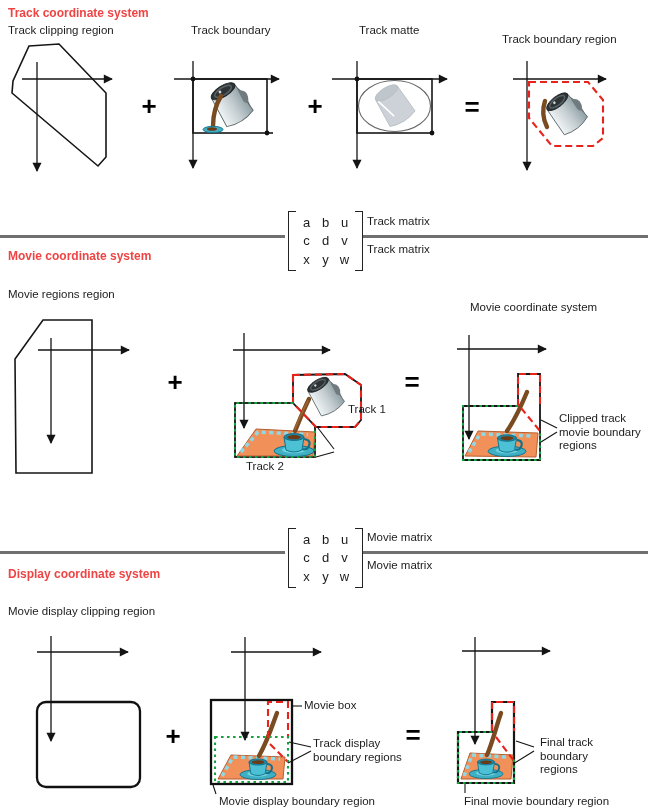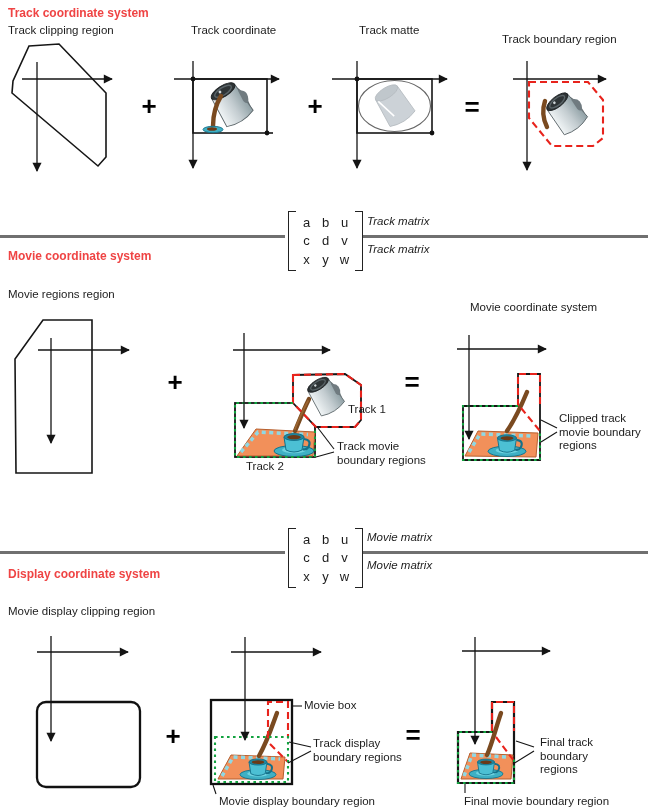--- a/index.html
+++ b/index.html
@@ -17,21 +17,21 @@
   .lbl{position:absolute;z-index:3;font-size:11.5px;line-height:1.18;color:var(--ink);}
   .hdg{position:absolute;z-index:3;font-size:12px;font-weight:bold;color:#ef4444;}
   .op{position:absolute;z-index:3;font-size:26px;font-weight:700;width:28px;text-align:center;color:#000;}
   .rule{position:absolute;z-index:2;height:3.2px;background:var(--rule-gray);}
   .matrix{position:absolute;z-index:3;display:flex;background:#fff;}
   .bracket{width:7px;border:1.7px solid #222;}
   .bracket.left{border-right:none;}
   .bracket.right{border-left:none;}
   .mgrid{display:grid;grid-template-columns:repeat(3,19px);grid-auto-rows:18.5px;
          align-items:center;text-align:center;font-size:13px;padding:2px 1px;}
-  .mlabel{position:absolute;z-index:3;font-size:11.5px;color:var(--ink);font-style:italic;}
+  .mlabel{position:absolute;z-index:3;font-size:11.5px;color:var(--ink);}
   
   .ax{stroke:#141414;stroke-width:1.3;fill:none;}
   .shape{stroke:#161616;stroke-width:1.6;fill:none;}
   .shapeW{stroke:#161616;stroke-width:1.8;fill:#fff;}
   .thick{stroke:#111;stroke-width:2.3;fill:none;}
   .redDash{stroke:var(--red-dash);stroke-width:2.1;fill:none;stroke-dasharray:7 4;}
   .greenDot{stroke:var(--green-dot);stroke-width:2.1;fill:none;stroke-dasharray:2.6 3.4;}
   .ptr{stroke:#141414;stroke-width:1.1;fill:none;}
   .mat{fill:var(--mat-orange);stroke:#b65f2e;stroke-width:1;}
   .sprock{stroke:#8fd8e4;stroke-width:3.5;fill:none;stroke-dasharray:4 3.5;}
@@ -228,21 +228,21 @@
   <div class="rule" style="left:0;top:235px;width:285px"></div>
   <div class="rule" style="left:357px;top:235px;width:291px"></div>
   <div class="rule" style="left:0;top:551px;width:285px"></div>
   <div class="rule" style="left:357px;top:551px;width:291px"></div>
 
   <div class="hdg" style="left:8px;top:6px">Track coordinate system</div>
   <div class="hdg" style="left:8px;top:249px">Movie coordinate system</div>
   <div class="hdg" style="left:8px;top:567px">Display coordinate system</div>
 
   <div class="lbl" style="left:8px;top:24px">Track clipping region</div>
-  <div class="lbl" style="left:191px;top:24px">Track coordinate</div>
+  <div class="lbl" style="left:191px;top:24px">Track boundary</div>
   <div class="lbl" style="left:359px;top:24px">Track matte</div>
   <div class="lbl" style="left:502px;top:33px">Track boundary region</div>
   <div class="op" style="left:135px;top:91px">+</div>
   <div class="op" style="left:301px;top:91px">+</div>
   <div class="op" style="left:458px;top:92px">=</div>
 
   <div class="matrix" style="left:288px;top:211px">
     <div class="bracket left"></div>
     <div class="mgrid">
       <span>a</span>
@@ -259,21 +259,20 @@
   </div>
   <div class="mlabel" style="left:367px;top:215px">Track matrix</div>
   <div class="mlabel" style="left:367px;top:243px">Track matrix</div>
 
   <div class="lbl" style="left:8px;top:288px">Movie regions region</div>
   <div class="lbl" style="left:470px;top:301px">Movie coordinate system</div>
   <div class="op" style="left:161px;top:367px">+</div>
   <div class="op" style="left:398px;top:367px">=</div>
   <div class="lbl" style="left:348px;top:403px">Track 1</div>
   <div class="lbl" style="left:246px;top:460px">Track 2</div>
-  <div class="lbl" style="left:337px;top:440px;width:100px">Track movie boundary regions</div>
   <div class="lbl" style="left:559px;top:412px;width:100px">Clipped track movie boundary regions</div>
 
   <div class="matrix" style="left:288px;top:528px">
     <div class="bracket left"></div>
     <div class="mgrid">
       <span>a</span>
         <span>b</span>
         <span>u</span>
       <span>c</span>
         <span>d</span>

